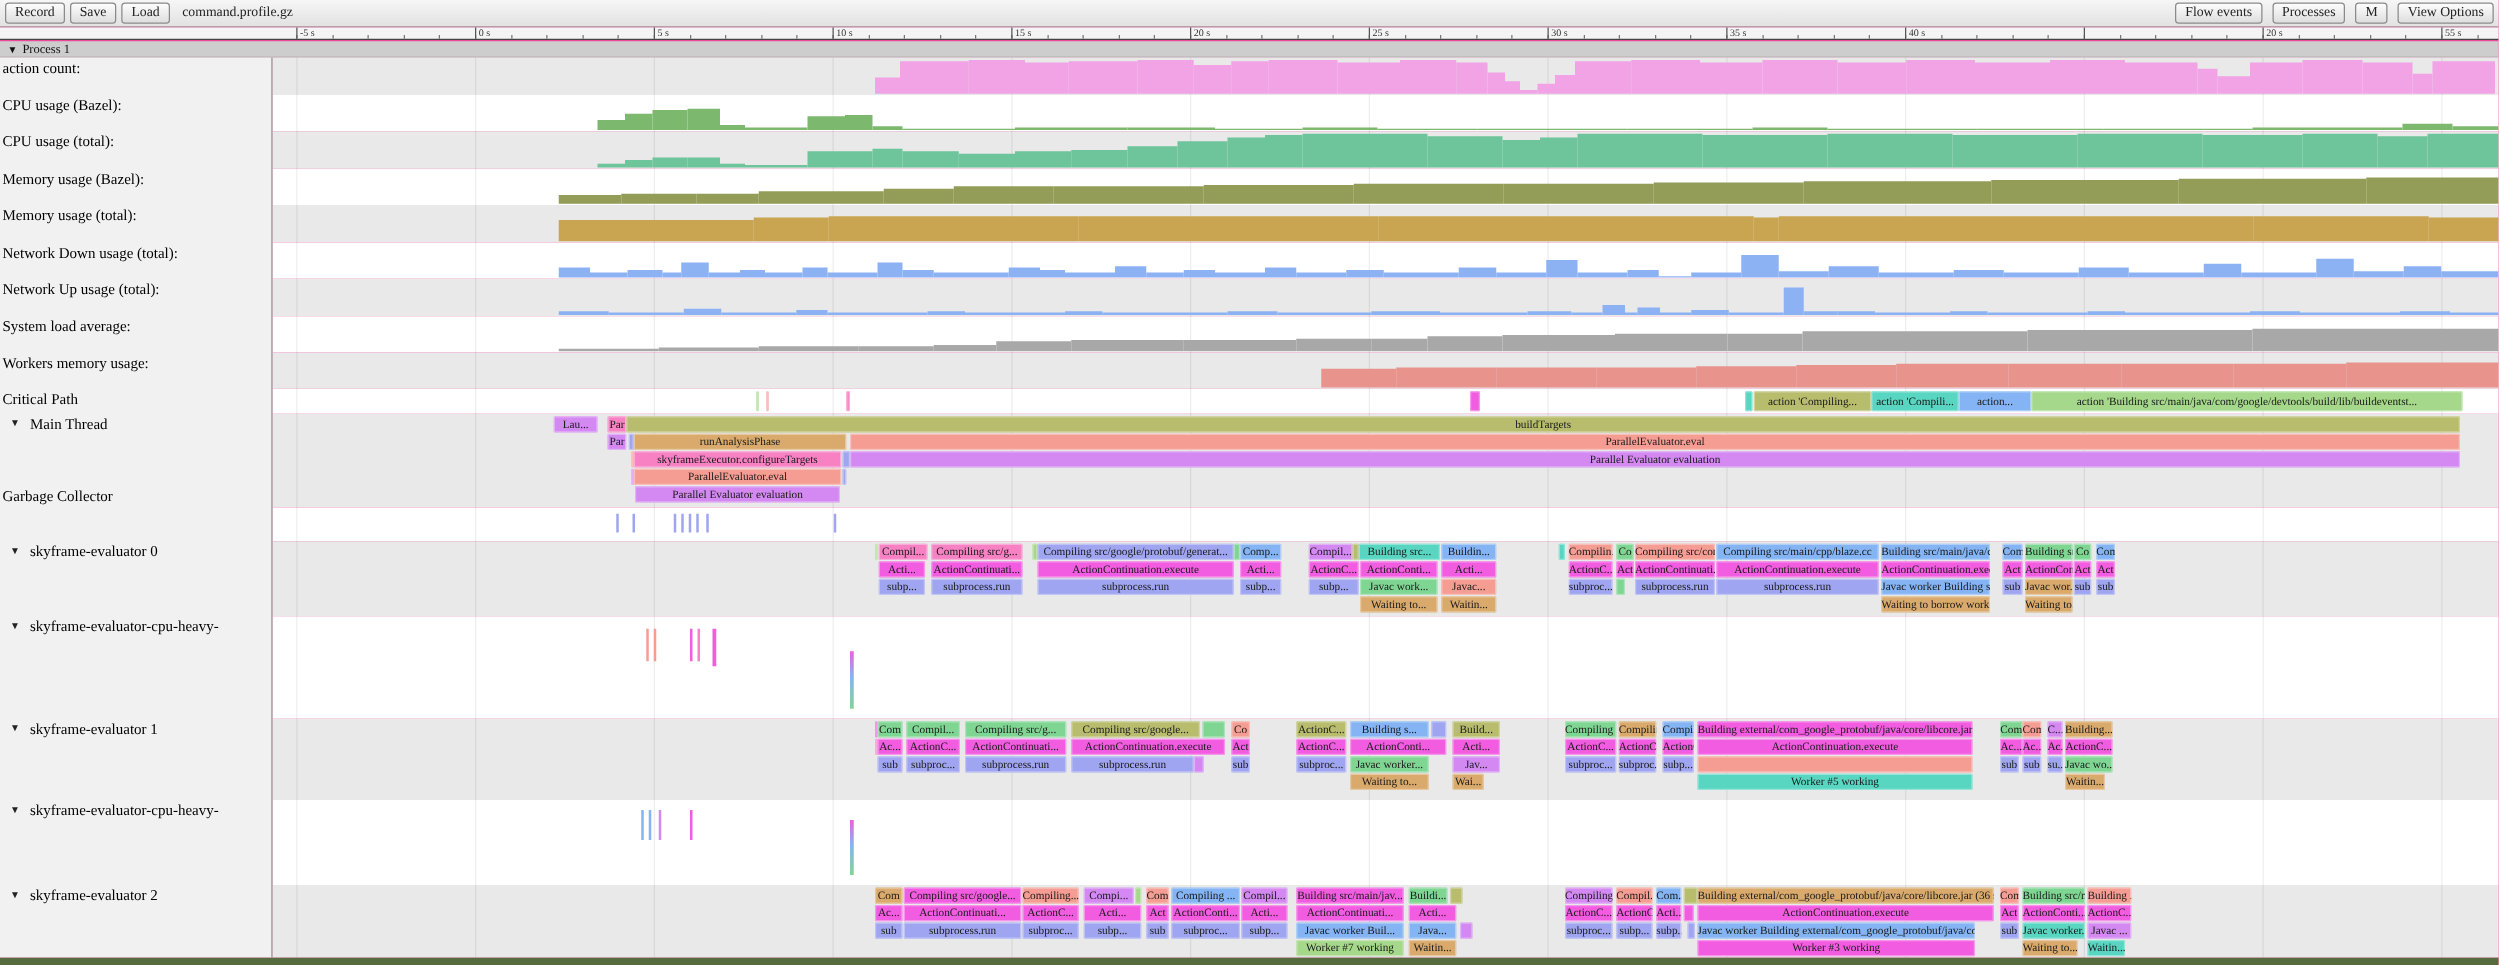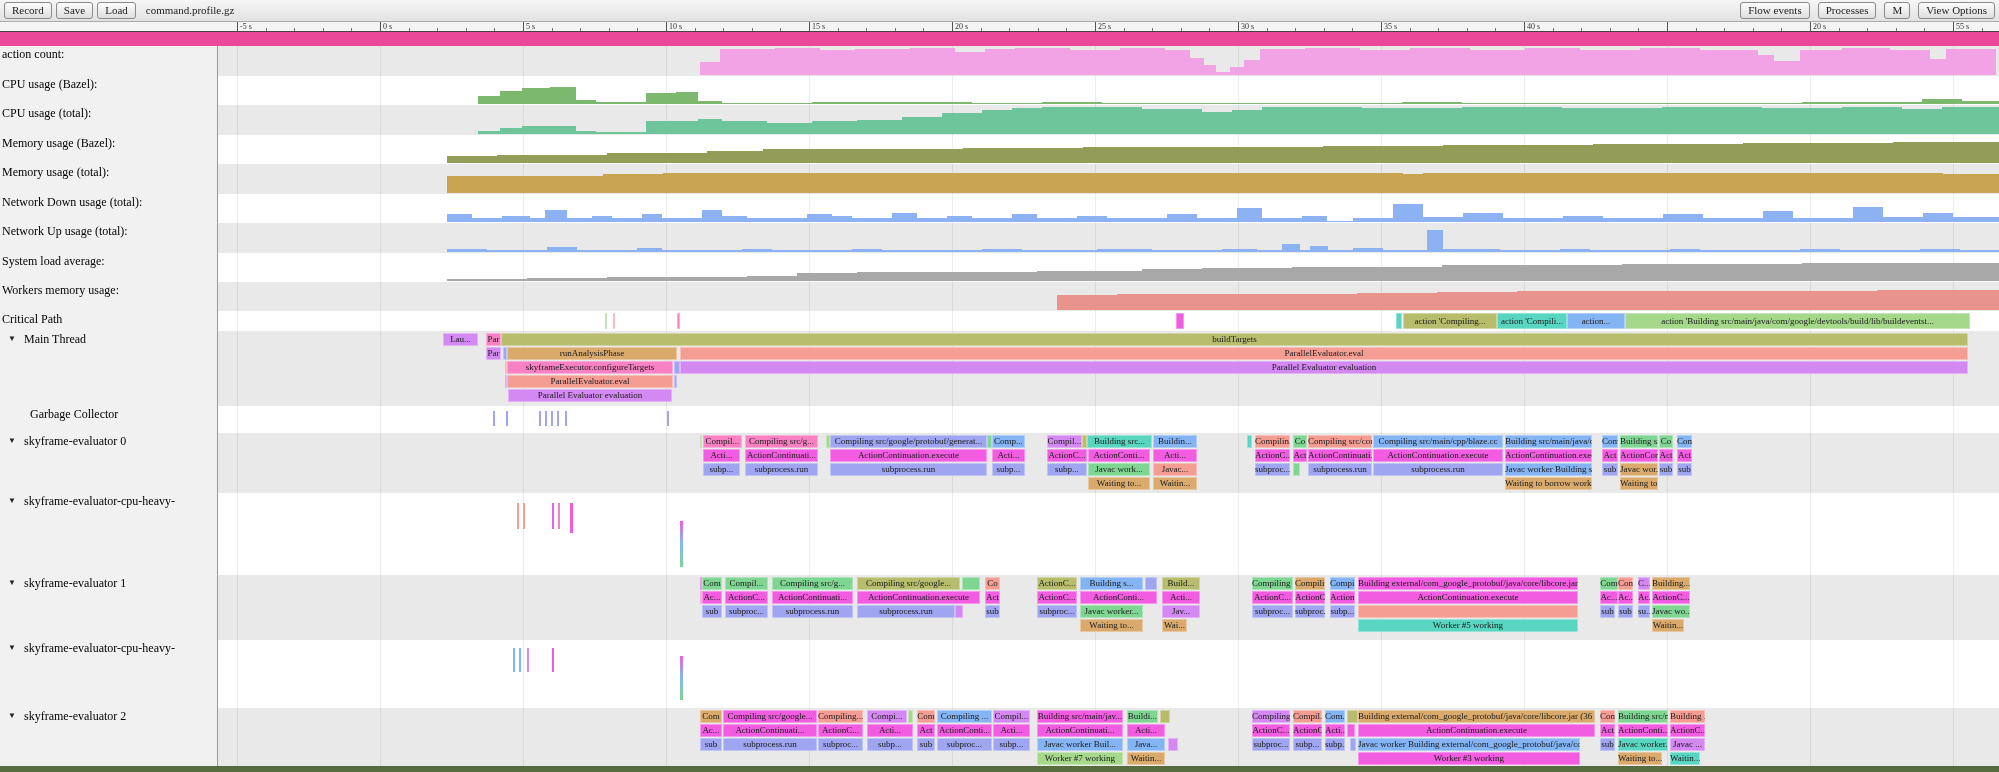--- a/index.html
+++ b/index.html
@@ -133,33 +133,34 @@
       <div class="rlab" style="left: 1384px;">35 s</div>
       <div class="maj" style="left: 1524px;"></div>
       <div class="rlab" style="left: 1527px;">40 s</div>
       <div class="maj" style="left: 1667px;"></div>
       <div class="rlab" style="left: 1670px; margin-top: 38px;">45 s</div>
       <div class="maj" style="left: 1810px;"></div>
       <div class="rlab" style="left: 1813px;">20 s</div>
       <div class="maj" style="left: 1953px;"></div>
       <div class="rlab" style="left: 1956px;">55 s</div>
     </div>
+  <div id="prochdr"><span class="arr">▼</span><span>Process 1</span></div>
   <div id="sidebar">
       <div class="tlabel" style="top: 1px; height: 16px;"><span class="txt">action count:</span></div>
       <div class="tlabel" style="top: 31px; height: 16px;"><span class="txt">CPU usage (Bazel):</span></div>
       <div class="tlabel" style="top: 60px; height: 16px;"><span class="txt">CPU usage (total):</span></div>
       <div class="tlabel" style="top: 90px; height: 16px;"><span class="txt">Memory usage (Bazel):</span></div>
       <div class="tlabel" style="top: 119px; height: 16px;"><span class="txt">Memory usage (total):</span></div>
       <div class="tlabel" style="top: 149px; height: 16px;"><span class="txt">Network Down usage (total):</span></div>
       <div class="tlabel" style="top: 178px; height: 16px;"><span class="txt">Network Up usage (total):</span></div>
       <div class="tlabel" style="top: 208px; height: 16px;"><span class="txt">System load average:</span></div>
       <div class="tlabel" style="top: 237px; height: 16px;"><span class="txt">Workers memory usage:</span></div>
       <div class="tlabel" style="top: 266px; height: 16px;"><span class="txt">Critical Path</span></div>
       <div class="tlabel grp" style="top: 286px; height: 16px;"><div class="arr">▼</div><span class="txt">Main Thread</span></div>
-      <div class="tlabel" style="top: 361px; height: 16px; padding-left: 28px;"><span class="txt">Garbage Collector</span></div>
+      <div class="tlabel" style="top: 344px; height: 16px;"><span class="txt">Garbage Collector</span></div>
       <div class="tlabel grp" style="top: 388px; height: 16px;"><div class="arr">▼</div><span class="txt">skyframe-evaluator 0</span></div>
       <div class="tlabel grp" style="top: 448px; height: 16px;"><div class="arr">▼</div><span class="txt">skyframe-evaluator-cpu-heavy-</span></div>
       <div class="tlabel grp" style="top: 530px; height: 16px;"><div class="arr">▼</div><span class="txt">skyframe-evaluator 1</span></div>
       <div class="tlabel grp" style="top: 595px; height: 16px;"><div class="arr">▼</div><span class="txt">skyframe-evaluator-cpu-heavy-</span></div>
       <div class="tlabel grp" style="top: 663px; height: 16px;"><div class="arr">▼</div><span class="txt">skyframe-evaluator 2</span></div>
     </div>
   <div id="chart">
       <div class="band g" style="top: 0px; height: 30px;"></div>
       <div class="band w" style="top: 30px; height: 29px;"></div>
       <div class="band g" style="top: 59px; height: 30px;"></div>

